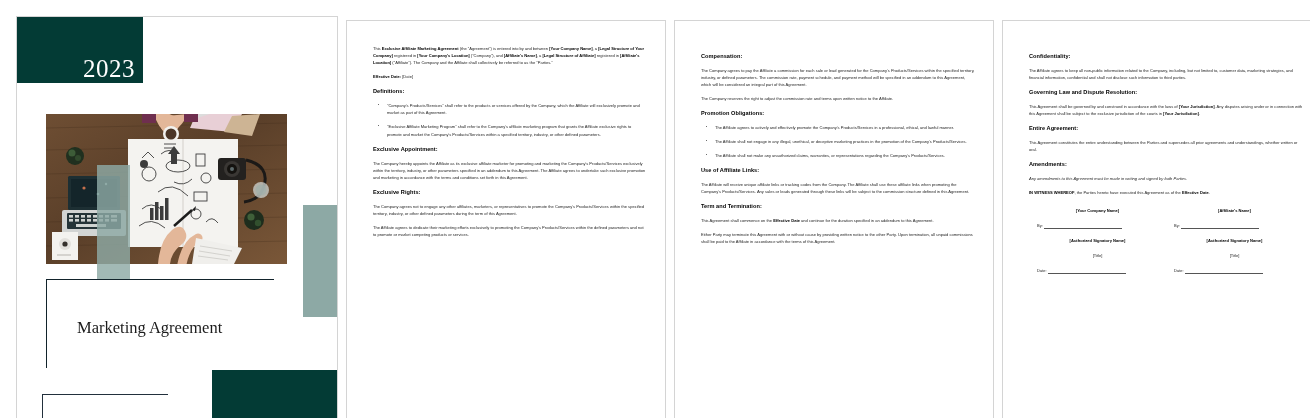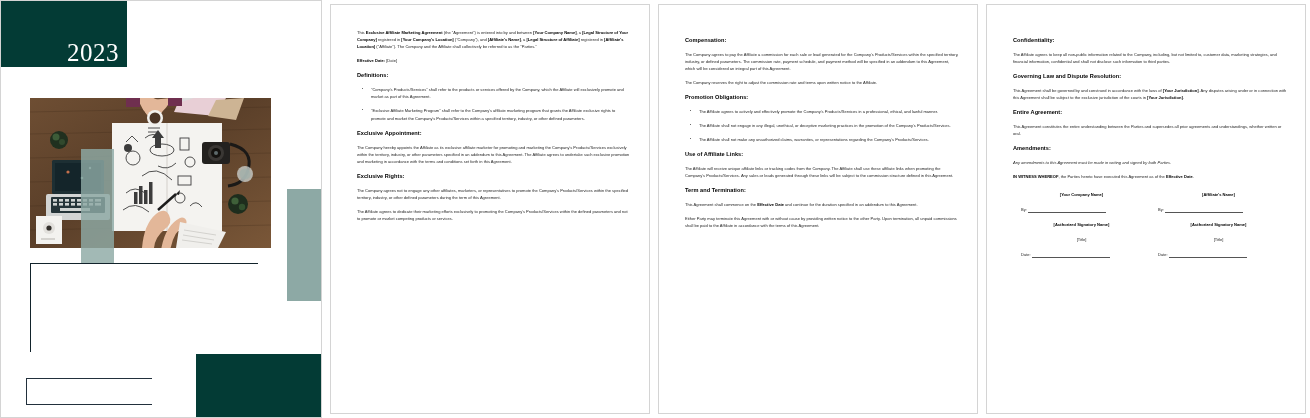--- a/index.html
+++ b/index.html
@@ -1,17 +1,17 @@
 <!DOCTYPE html>
 <html><head>
 <meta charset="utf-8">
 <style>
   html,body{margin:0;padding:0;background:#ffffff;}
   body{width:1310px;height:418px;overflow:hidden;font-family:"Liberation Sans",sans-serif;}
-  .viewer{position:relative;width:1310px;height:418px;display:flex;gap:8px;padding:0;box-sizing:border-box;}
+  .viewer{position:relative;width:1310px;height:418px;display:flex;gap:8px;padding:16px;box-sizing:border-box;}
 
   .page{position:relative;background:#ffffff;border:1px solid #d4d4d4;box-sizing:border-box;overflow:hidden;flex:0 0 auto;}
   .page-cover{width:322px;height:418px;margin-left:0;}
   .page-text{width:320px;height:410px;margin-top:4px;}
 
   
   .cover-topbar{position:absolute;left:0;top:0;width:126px;height:66px;background:#033b35;}
   .cover-year{position:absolute;right:8px;bottom:2px;color:#ffffff;font-family:"Liberation Serif",serif;font-size:25px;line-height:1;letter-spacing:.5px;}
   .cover-photo{position:absolute;left:29px;top:97px;width:241px;height:150px;overflow:hidden;background:#6b4a30;}
   .cover-photo svg{display:block;width:241px;height:150px;}
@@ -184,20 +184,21 @@
             <circle cx="19" cy="130" r="2.6" fill="#34302c"></circle>
            <rect x="11" y="140" width="14" height="2" fill="#d5d3cf"></rect>
         </g>
       </svg>
     </div>
 
     <div class="sage-block"></div>
     <div class="sage-right"></div>
 
     <div class="title-box"></div>
+    <div class="title-sub">Marketing Agreement</div>
 
     <div class="bottom-line-box"></div>
     <div class="green-block-br"></div>
   </div>
 
   <div class="page page-text">
     <div class="doc">
       <p>
         This <b>Exclusive Affiliate Marketing Agreement</b> (the "Agreement") is entered into by and between <b>[Your Company Name]</b>, a <b>[Legal Structure of Your Company]</b> registered in <b>[Your Company's Location]</b> ("Company"), and <b>[Affiliate's Name]</b>, a <b>[Legal Structure of Affiliate]</b> registered in <b>[Affiliate's Location]</b> ("Affiliate"). The Company and the Affiliate shall collectively be referred to as the "Parties."
       </p>

